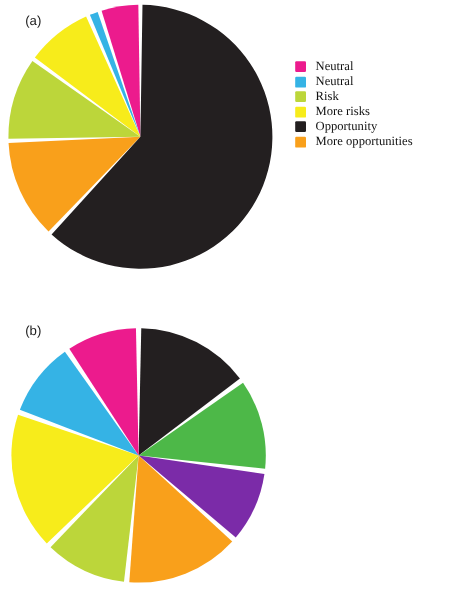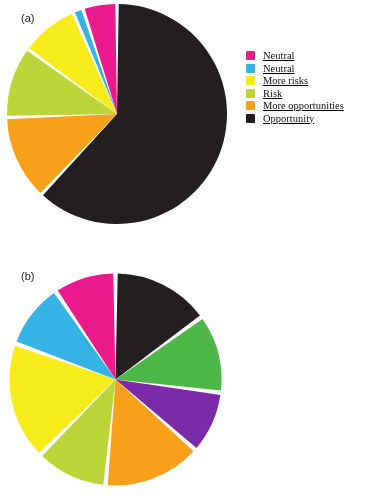--- a/index.html
+++ b/index.html
@@ -35,21 +35,20 @@
     display:flex;
     flex-direction:column;
   }
   #legend-a{left:246px;top:50px;}
 
   .legend-row{
     display:flex;
     align-items:flex-start;
     margin-bottom:1px;
     line-height:11.5px;
-    text-decoration:underline;
   }
   .legend-swatch{
     width:9px;height:9px;
     flex:0 0 9px;
     margin-top:1px;
     margin-right:8px;
     border-radius:1px;
   }
   .legend-label{
     font-family:"Liberation Serif", serif;
@@ -76,34 +75,34 @@
   <div class="legend" id="legend-a">
       <div class="legend-row">
         <span class="legend-swatch" style="background: rgb(236, 27, 141);"></span>
         <span class="legend-label">Neutral</span>
       </div>
       <div class="legend-row">
         <span class="legend-swatch" style="background: rgb(53, 179, 229);"></span>
         <span class="legend-label">Neutral</span>
       </div>
       <div class="legend-row">
+        <span class="legend-swatch" style="background: rgb(188, 214, 58);"></span>
+        <span class="legend-label">Risk</span>
+      </div>
+      <div class="legend-row">
         <span class="legend-swatch" style="background: rgb(247, 236, 27);"></span>
         <span class="legend-label">More risks</span>
       </div>
       <div class="legend-row">
-        <span class="legend-swatch" style="background: rgb(188, 214, 58);"></span>
-        <span class="legend-label">Risk</span>
+        <span class="legend-swatch" style="background: rgb(35, 31, 32);"></span>
+        <span class="legend-label">Opportunity</span>
       </div>
       <div class="legend-row">
         <span class="legend-swatch" style="background: rgb(249, 160, 27);"></span>
         <span class="legend-label">More opportunities</span>
-      </div>
-      <div class="legend-row">
-        <span class="legend-swatch" style="background: rgb(35, 31, 32);"></span>
-        <span class="legend-label">Opportunity</span>
       </div>
     </div>
 </div>
 
 <div class="figure" id="figure-b">
   <div class="panel-label" id="panel-label-b">(b)</div>
   <div class="pie-wrap" id="pie-b-wrap">
     <svg class="pie-svg" id="pie-b-svg" viewBox="0 0 215 215">
         <path d="M 107.5 107.5 L 109.71989650763585 1.5232475516663726 A 106 106 0 0 1 191.9321713105648 43.41249382458827 Z" fill="#231F20"></path>
         <path d="M 107.5 107.5 L 194.54181616817263 47.00436182545025 A 106 106 0 0 1 212.91932090903697 118.58001710637124 Z" fill="#4DB848"></path>

